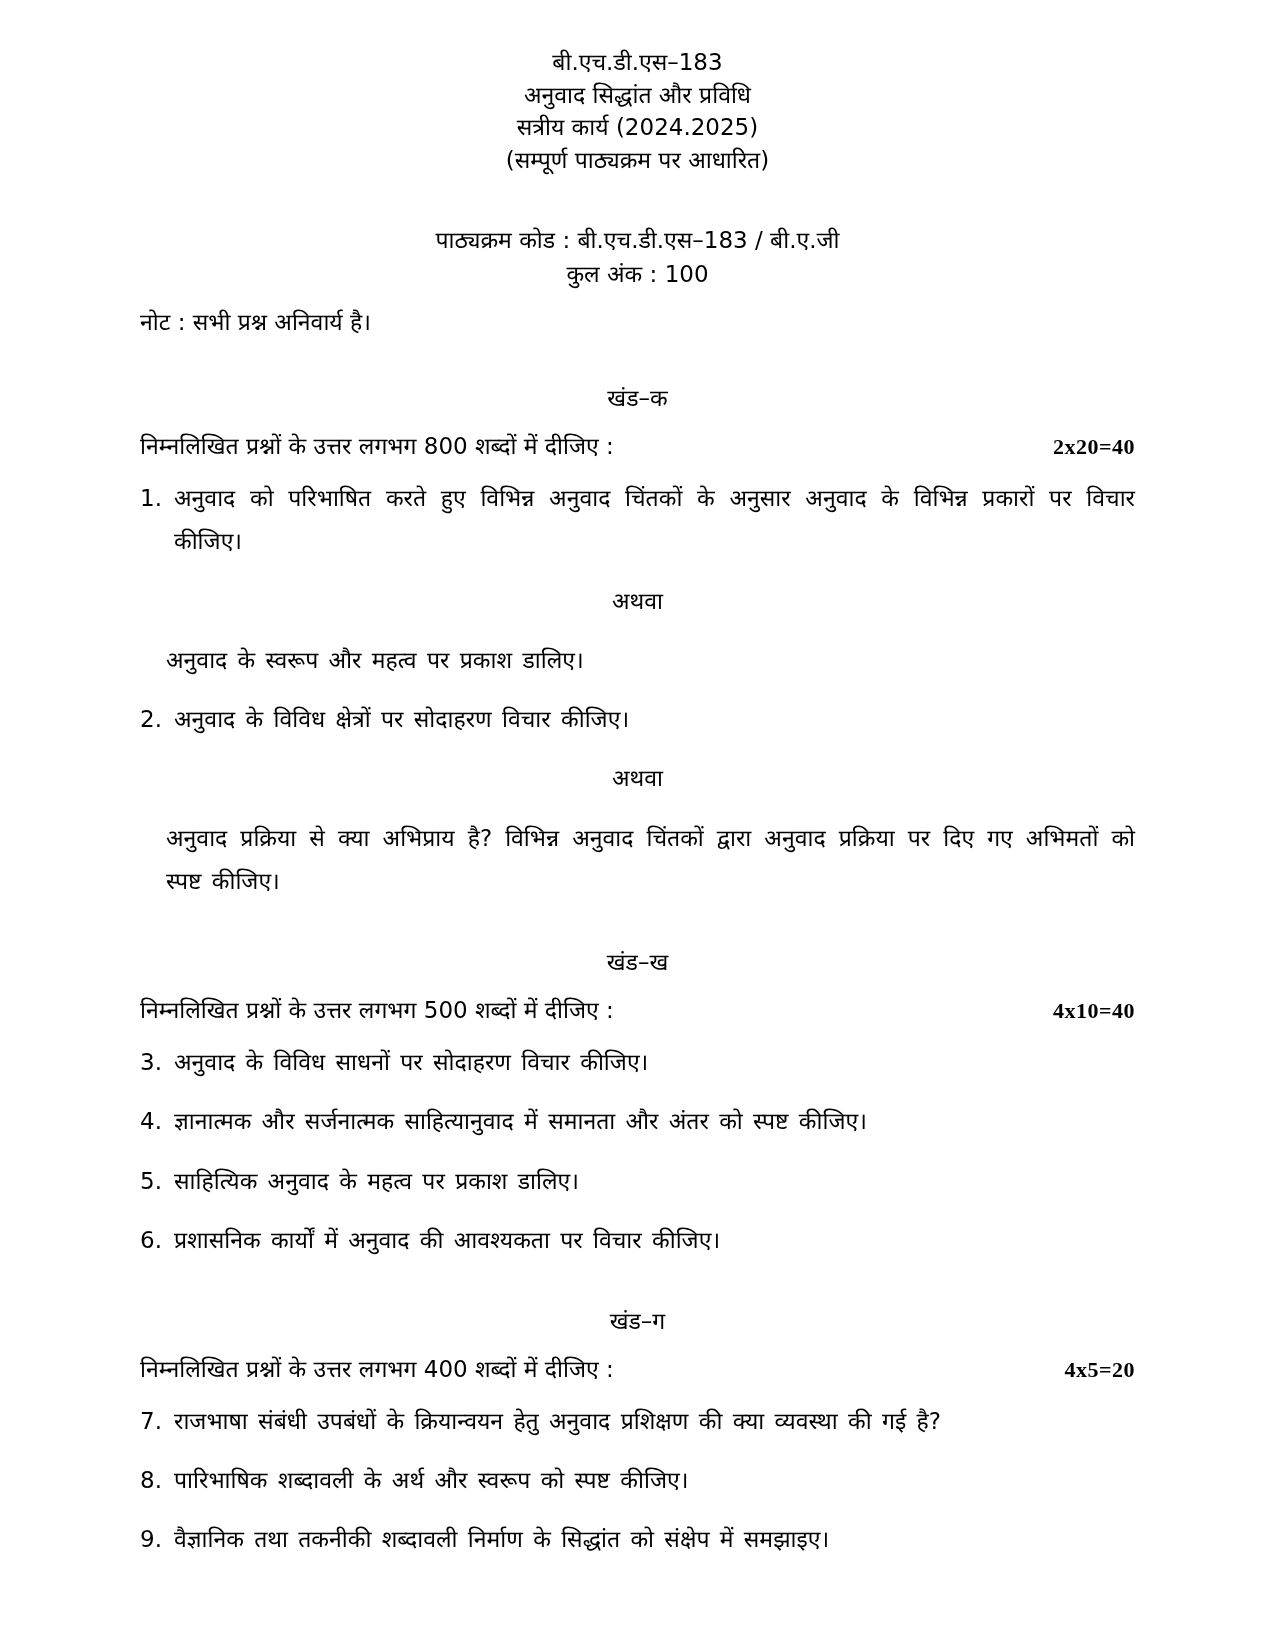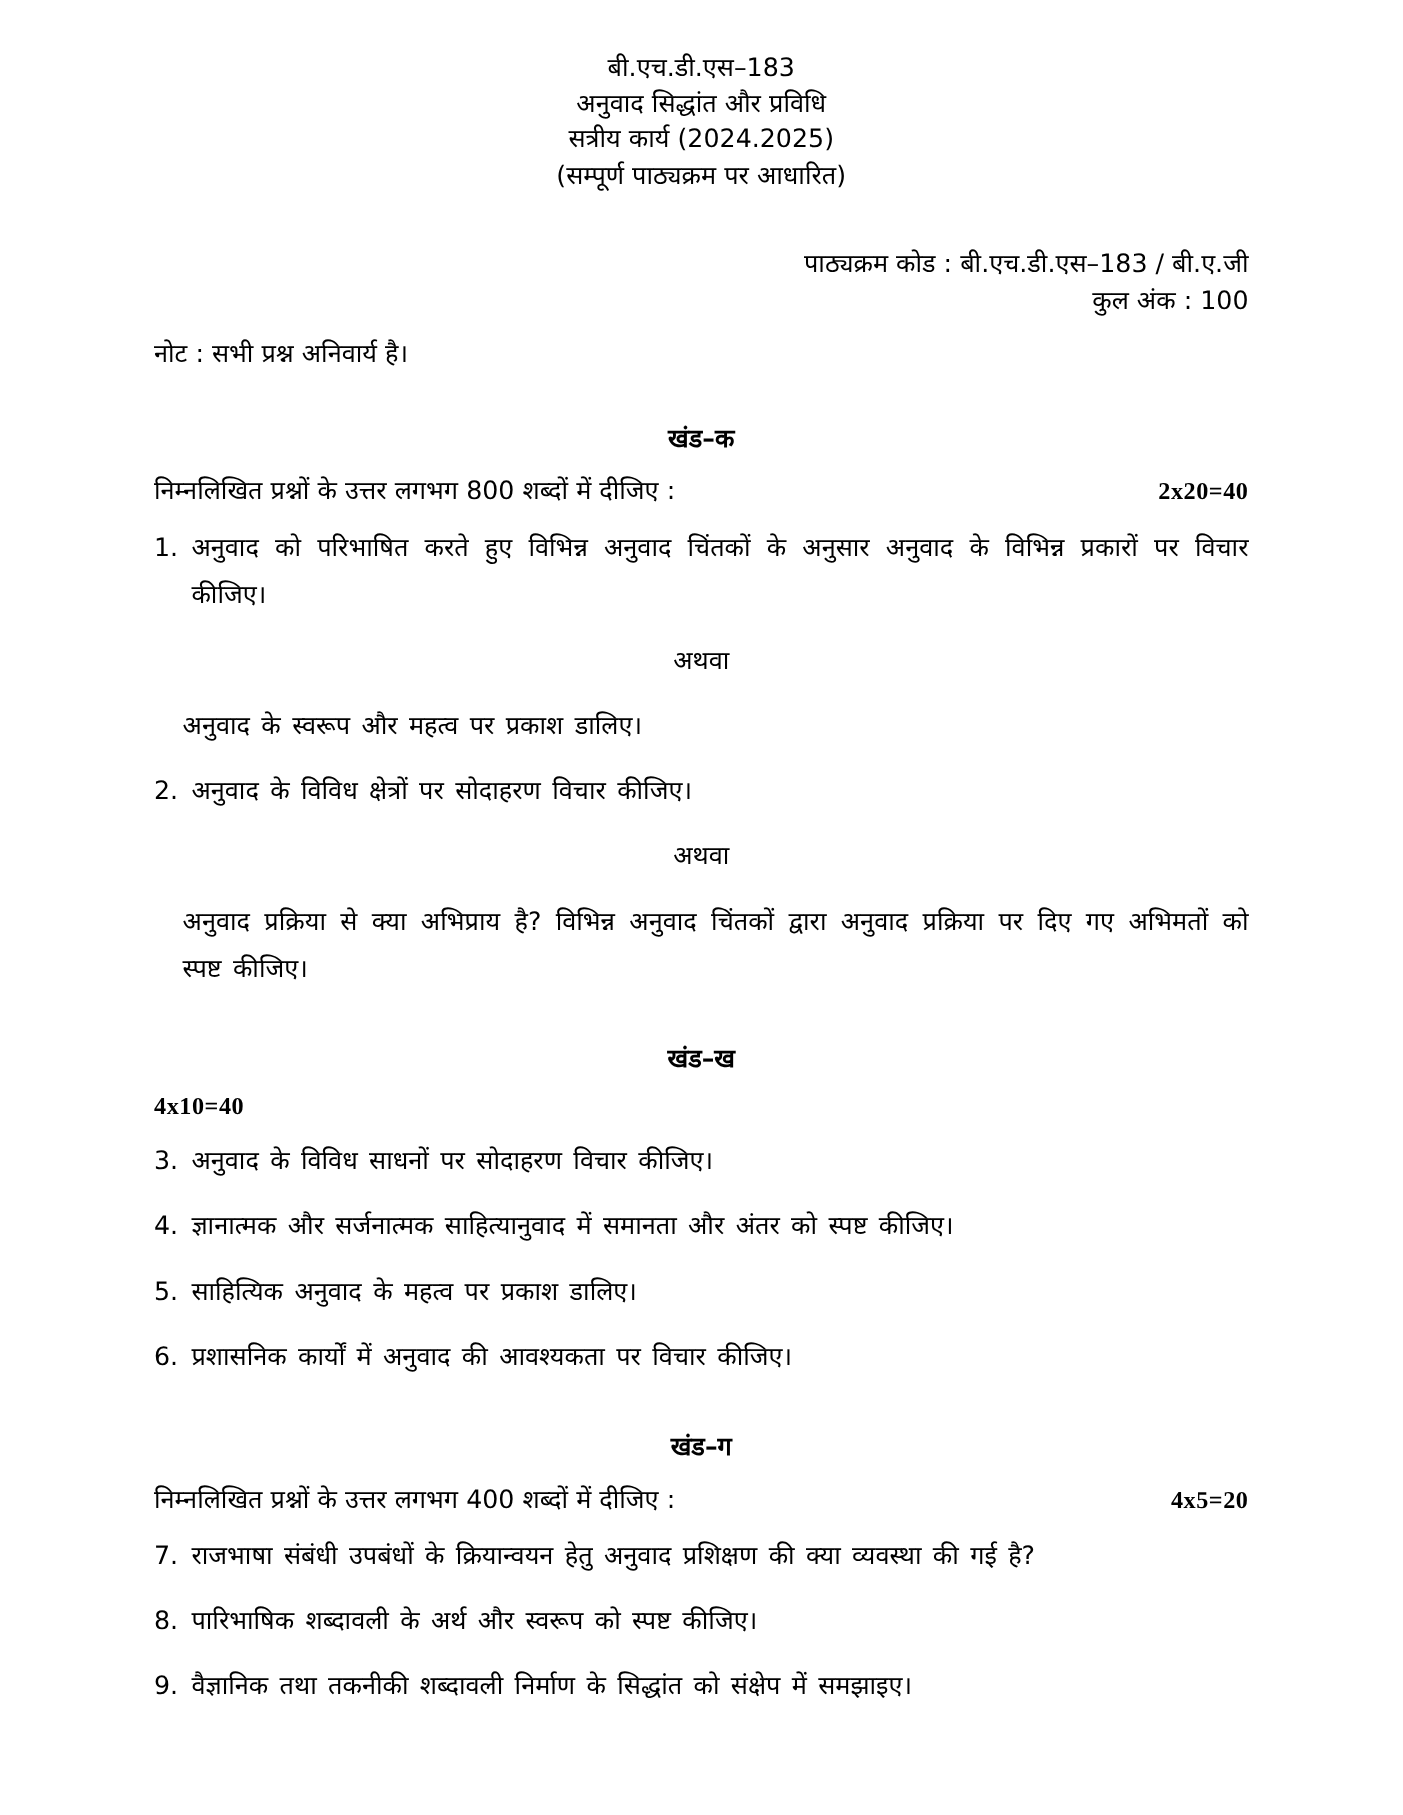--- a/index.html
+++ b/index.html
@@ -15,34 +15,34 @@
     min-height: 1650px;
     padding: 46px 140px 60px 140px;
     background: #ffffff;
   }
   .doc-header {
     text-align: center;
     font-size: 23px;
     line-height: 1.42;
   }
   .meta-block {
-    text-align: right;
+    text-align: center;
     font-size: 23px;
     line-height: 1.48;
     margin-top: 46px;
   }
   .note-line {
     font-size: 23px;
     margin-top: 14px;
     line-height: 1.5;
   }
   .section-heading {
     text-align: center;
     font-size: 23px;
-    font-weight: 700;
+    font-weight: 400;
     margin: 42px 0 0 0;
   }
   .instruction-row {
     display: flex;
     justify-content: space-between;
     align-items: baseline;
     margin-top: 16px;
     font-size: 23px;
   }
   .marks {
@@ -123,20 +123,21 @@
 
   <li class="or-sep">अथवा</li>
 
   <li class="alt-q">अनुवाद प्रक्रिया से क्या अभिप्राय है? विभिन्न अनुवाद चिंतकों द्वारा अनुवाद प्रक्रिया पर दिए  गए अभिमतों को स्पष्ट कीजिए।</li>
 </ol>
   </section>
 
   <section class="section">
     <h2 class="section-heading">खंड–ख</h2>
     <div class="instruction-row">
+      <span class="instruction">निम्नलिखित प्रश्नों के उत्तर लगभग 500 शब्दों में दीजिए :</span>
       <span class="marks">4x10=40</span>
     </div>
     <ol class="questions">
   <li class="q-item">
     <span class="q-num">3.</span>
     <span class="q-text">अनुवाद के विविध साधनों पर सोदाहरण विचार कीजिए।</span>
   </li>
 
   <li class="q-item">
     <span class="q-num">4.</span>

